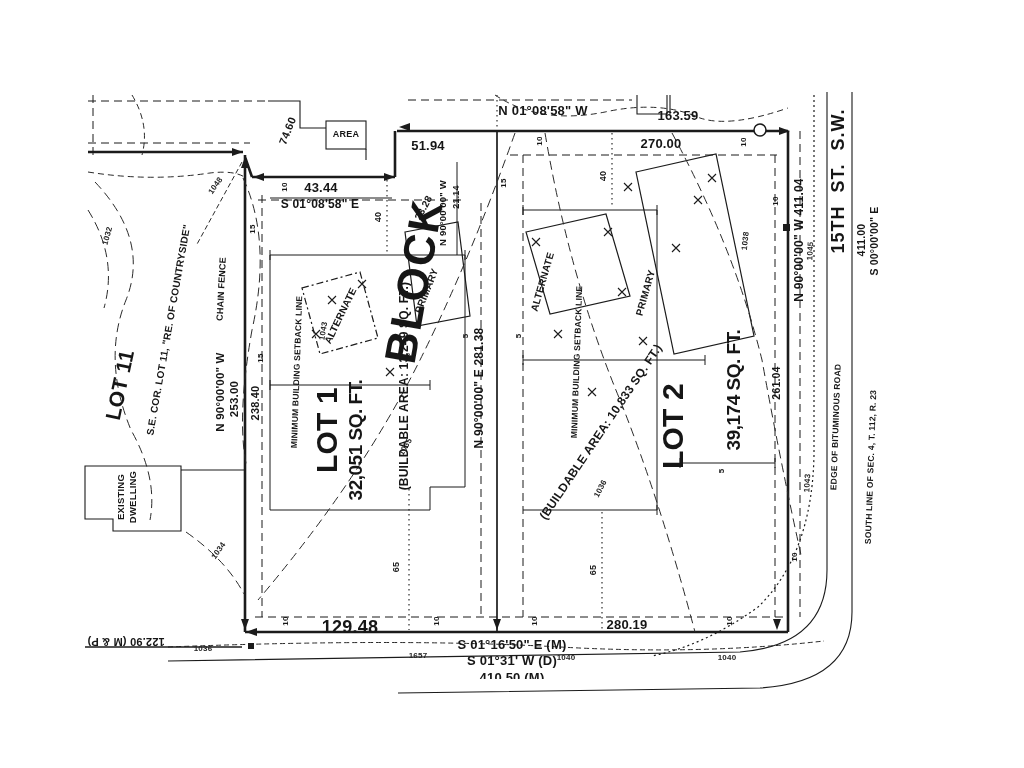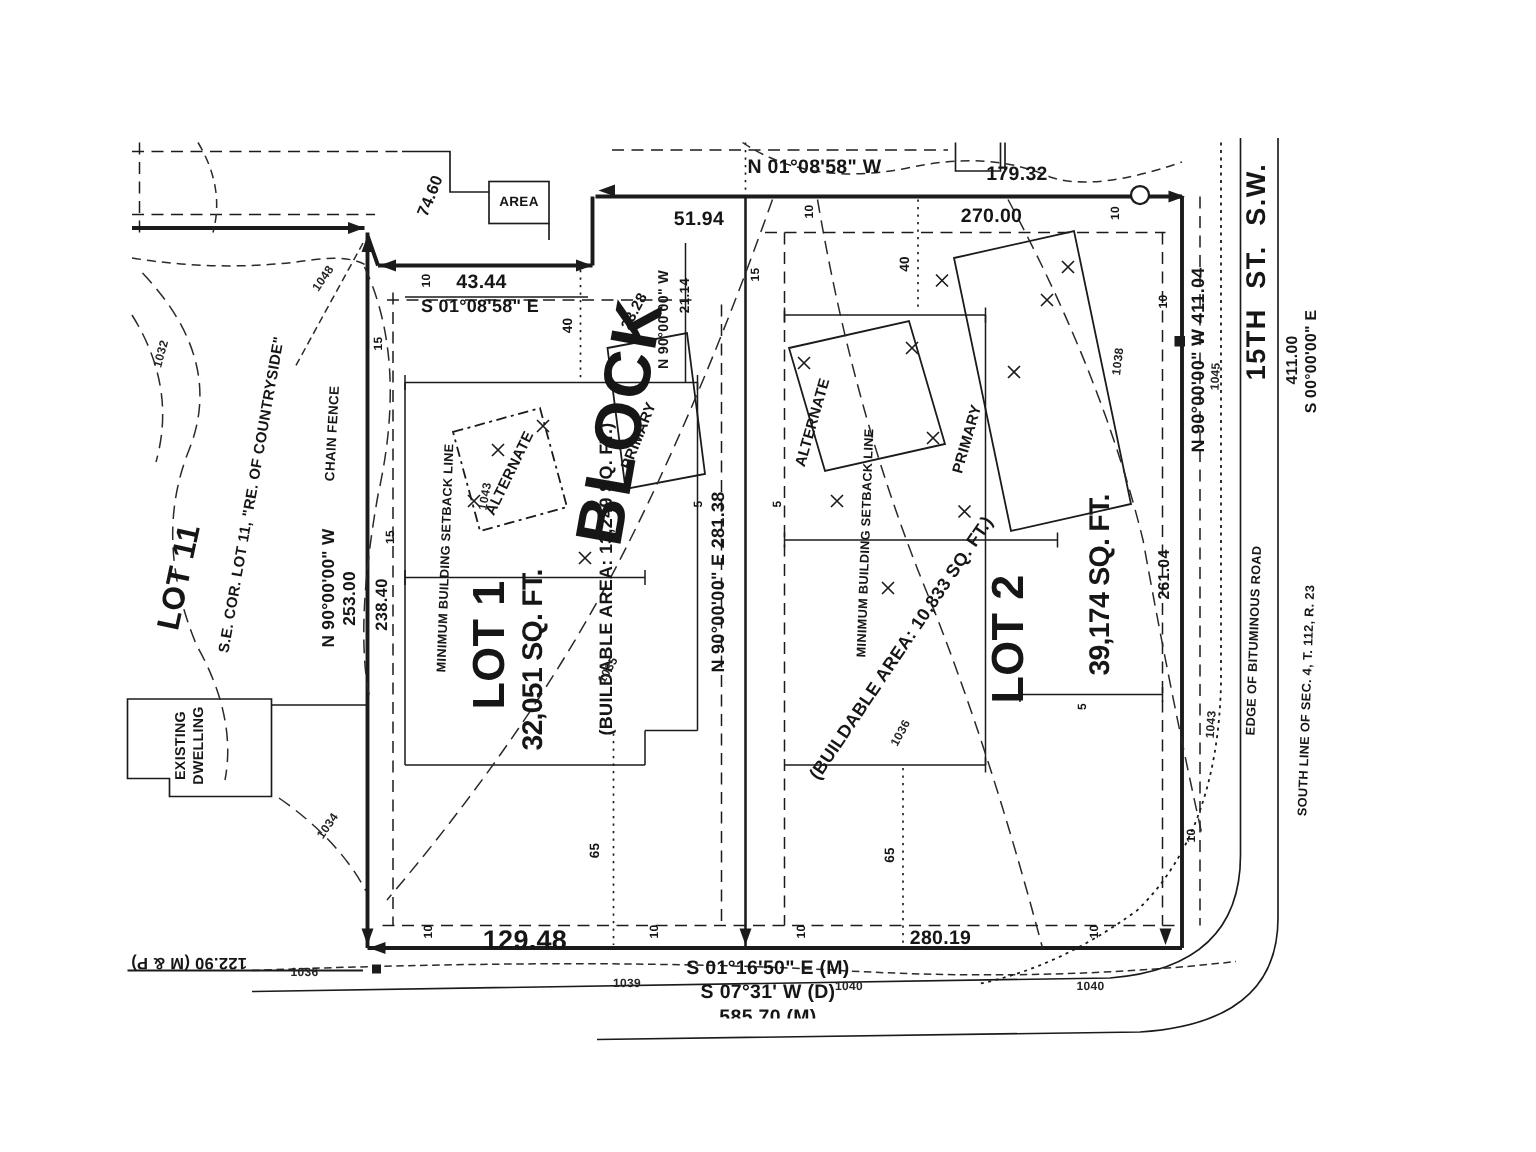--- a/index.html
+++ b/index.html
@@ -101,23 +101,23 @@
 
       <g>
         <circle cx="760" cy="130" r="6" fill="#ffffff" stroke="#1b1b1b" stroke-width="1.5"></circle>
         <rect x="783" y="224" width="7" height="7" fill="#1b1b1b" stroke="none"></rect>
         <rect x="248" y="643" width="6" height="6" fill="#1b1b1b" stroke="none"></rect>
       </g>
     </g>
   </svg>
 
   <div class="lbl" style="left:543px;top:111px;font-size:13px">N 01°08'58" W</div>
-  <div class="lbl" style="left:678px;top:116px;font-size:13px">179.32</div>
+  <div class="lbl" style="left:678px;top:116px;font-size:13px">163.59</div>
   <div class="lbl" style="left:661px;top:144px;font-size:13px">270.00</div>
-  <div class="lbl" style="left:466px;top:146px;font-size:13px">51.94</div>
+  <div class="lbl" style="left:428px;top:146px;font-size:13px">51.94</div>
   <div class="lbl" style="left:321px;top:188px;font-size:13px">43.44</div>
   <div class="lbl" style="left:320px;top:204px;font-size:12px">S 01°08'58" E</div>
   <div class="lbl" style="left:288px;top:131px;font-size:11px;transform:translate(-50%,-50%) rotate(-68deg)">74.60</div>
   <div class="lbl" style="left:346px;top:135px;font-size:9px">AREA</div>
   <div class="lbl" style="left:424px;top:208px;font-size:10px;transform:translate(-50%,-50%) rotate(-62deg)">23.28</div>
   <div class="lbl v" style="left:443px;top:213px;font-size:9.5px">N 90°00'00" W</div>
   <div class="lbl v" style="left:457px;top:197px;font-size:9px">21.14</div>
 
   <div class="lbl" style="left:120px;top:385px;font-size:21px;transform:translate(-50%,-50%) rotate(-78deg)">LOT 11</div>
   <div class="lbl" style="left:169px;top:330px;font-size:10px;transform:translate(-50%,-50%) rotate(-80deg)">S.E. COR. LOT 11, "RE. OF COUNTRYSIDE"</div>
@@ -149,32 +149,32 @@
   <div class="lbl v" style="left:777px;top:383px;font-size:10.5px">261.04</div>
   <div class="lbl v" style="left:838px;top:181px;font-size:18px;word-spacing:7px;letter-spacing:1px">15TH ST. S.W.</div>
   <div class="lbl v" style="left:862px;top:240px;font-size:10.5px">411.00</div>
   <div class="lbl v" style="left:875px;top:241px;font-size:10.5px">S 00°00'00" E</div>
   <div class="lbl" style="left:836px;top:427px;font-size:8.5px;transform:translate(-50%,-50%) rotate(-88deg)">EDGE OF BITUMINOUS ROAD</div>
   <div class="lbl" style="left:871px;top:467px;font-size:8.5px;transform:translate(-50%,-50%) rotate(-88deg)">SOUTH LINE OF SEC. 4, T. 112, R. 23</div>
 
   <div class="lbl" style="left:350px;top:627px;font-size:18px">129.48</div>
   <div class="lbl" style="left:627px;top:625px;font-size:13px">280.19</div>
   <div class="lbl" style="left:512px;top:645px;font-size:13px">S 01°16'50" E (M)</div>
-  <div class="lbl" style="left:512px;top:661px;font-size:13px">S 07°31' W (D)</div>
-  <div class="lbl" style="left:512px;top:671px;font-size:13px;height:8px;overflow:hidden;transform:translate(-50%,0)">585.70 (M)</div>
+  <div class="lbl" style="left:512px;top:661px;font-size:13px">S 01°31' W (D)</div>
+  <div class="lbl" style="left:512px;top:671px;font-size:13px;height:8px;overflow:hidden;transform:translate(-50%,0)">410.50 (M)</div>
   <div class="lbl flip" style="left:126px;top:641px;font-size:11px">122.90 (M &amp; P)</div>
 
   <div class="lbl ctr" style="left:216px;top:186px;font-size:8px;transform:translate(-50%,-50%) rotate(-55deg)">1048</div>
   <div class="lbl ctr" style="left:108px;top:236px;font-size:8px;transform:translate(-50%,-50%) rotate(-75deg)">1032</div>
   <div class="lbl ctr" style="left:219px;top:551px;font-size:8px;transform:translate(-50%,-50%) rotate(-55deg)">1034</div>
   <div class="lbl ctr" style="left:406px;top:447px;font-size:8px;transform:translate(-50%,-50%) rotate(-60deg)">1035</div>
   <div class="lbl ctr" style="left:324px;top:331px;font-size:8px;transform:translate(-50%,-50%) rotate(-80deg)">1043</div>
   <div class="lbl ctr" style="left:203px;top:649px;font-size:8px">1036</div>
   <div class="lbl ctr" style="left:601px;top:489px;font-size:8px;transform:translate(-50%,-50%) rotate(-62deg)">1036</div>
-  <div class="lbl ctr" style="left:418px;top:656px;font-size:8px">1039</div>
+  <div class="lbl ctr" style="left:418px;top:656px;font-size:8px">1657</div>
   <div class="lbl ctr" style="left:566px;top:658px;font-size:8px">1040</div>
   <div class="lbl ctr" style="left:727px;top:658px;font-size:8px">1040</div>
   <div class="lbl ctr" style="left:808px;top:483px;font-size:8px;transform:translate(-50%,-50%) rotate(-86deg)">1043</div>
   <div class="lbl ctr" style="left:811px;top:251px;font-size:8px;transform:translate(-50%,-50%) rotate(-87deg)">1045</div>
   <div class="lbl ctr" style="left:746px;top:241px;font-size:8px;transform:translate(-50%,-50%) rotate(-83deg)">1038</div>
 
   <div class="lbl v" style="left:285px;top:187px;font-size:8px">10</div>
   <div class="lbl v" style="left:540px;top:141px;font-size:8px">10</div>
   <div class="lbl v" style="left:744px;top:142px;font-size:8px">10</div>
   <div class="lbl v" style="left:776px;top:201px;font-size:8px">10</div>

